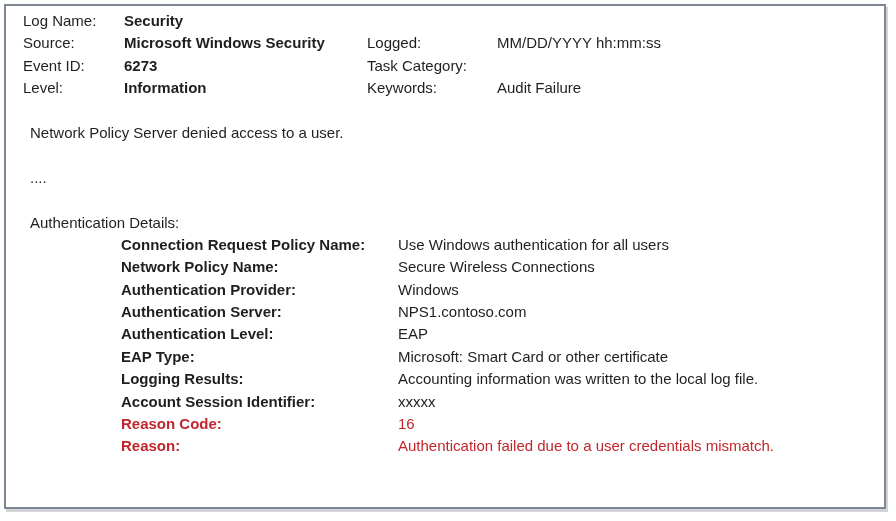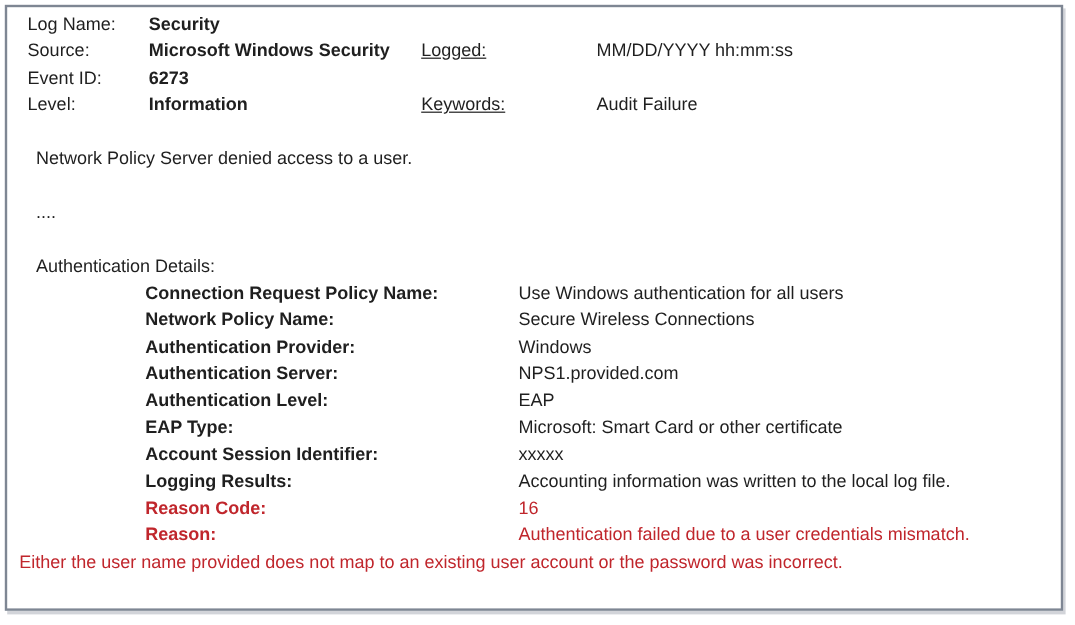--- a/index.html
+++ b/index.html
@@ -39,27 +39,27 @@
     padding-left:16px;
   }
   .line span{
     position:absolute;
     top:0;
     white-space:nowrap;
   }
   
   .hl1{left:17px;}
   .hv1{left:118px;font-weight:bold;}
-  .hl2{left:345px;text-decoration:underline;}
+  .hl2{left:361px;}
   .hv2{left:491px;}
   
   .desc{left:24px;}
   
   .al{left:115px;font-weight:bold;}
-  .av{left:392px;margin-left:34px;}
+  .av{left:392px;}
   
   .fn{left:10px;}
   .red, .red span{color:var(--red);}
 </style>
 </head>
 <body>
 
 <div class="frame">
   <div class="content">
 
@@ -69,20 +69,21 @@
     </div>
     <div class="line">
       <span class="hl1">Source:</span>
       <span class="hv1">Microsoft Windows Security</span>
       <span class="hl2">Logged:</span>
       <span class="hv2">MM/DD/YYYY hh:mm:ss</span>
     </div>
     <div class="line">
       <span class="hl1">Event ID:</span>
       <span class="hv1">6273</span>
+      <span class="hl2">Task Category:</span>
     </div>
     <div class="line">
       <span class="hl1">Level:</span>
       <span class="hv1">Information</span>
       <span class="hl2">Keywords:</span>
       <span class="hv2">Audit Failure</span>
     </div>
 
     <div class="line"></div>
 
@@ -109,45 +110,42 @@
     <div class="line">
       <span class="al">Network Policy Name:</span>
       <span class="av">Secure Wireless Connections</span>
     </div>
     <div class="line">
       <span class="al">Authentication Provider:</span>
       <span class="av">Windows</span>
     </div>
     <div class="line">
       <span class="al">Authentication Server:</span>
-      <span class="av">NPS1.provided.com</span>
+      <span class="av">NPS1.contoso.com</span>
     </div>
     <div class="line">
       <span class="al">Authentication Level:</span>
       <span class="av">EAP</span>
     </div>
     <div class="line">
       <span class="al">EAP Type:</span>
       <span class="av">Microsoft: Smart Card or other certificate</span>
     </div>
     <div class="line">
+      <span class="al">Logging Results:</span>
+      <span class="av">Accounting information was written to the local log file.</span>
+    </div>
+    <div class="line">
       <span class="al">Account Session Identifier:</span>
       <span class="av">xxxxx</span>
-    </div>
-    <div class="line">
-      <span class="al">Logging Results:</span>
-      <span class="av">Accounting information was written to the local log file.</span>
     </div>
     <div class="line red">
       <span class="al">Reason Code:</span>
       <span class="av">16</span>
     </div>
     <div class="line red">
       <span class="al">Reason:</span>
       <span class="av">Authentication failed due to a user credentials mismatch.</span>
     </div>
 
-    <div class="line red">
-      <span class="fn">Either the user name provided does not map to an existing user account or the password was incorrect.</span>
-    </div>
 
   </div>
 </div>
 
 </body></html>

